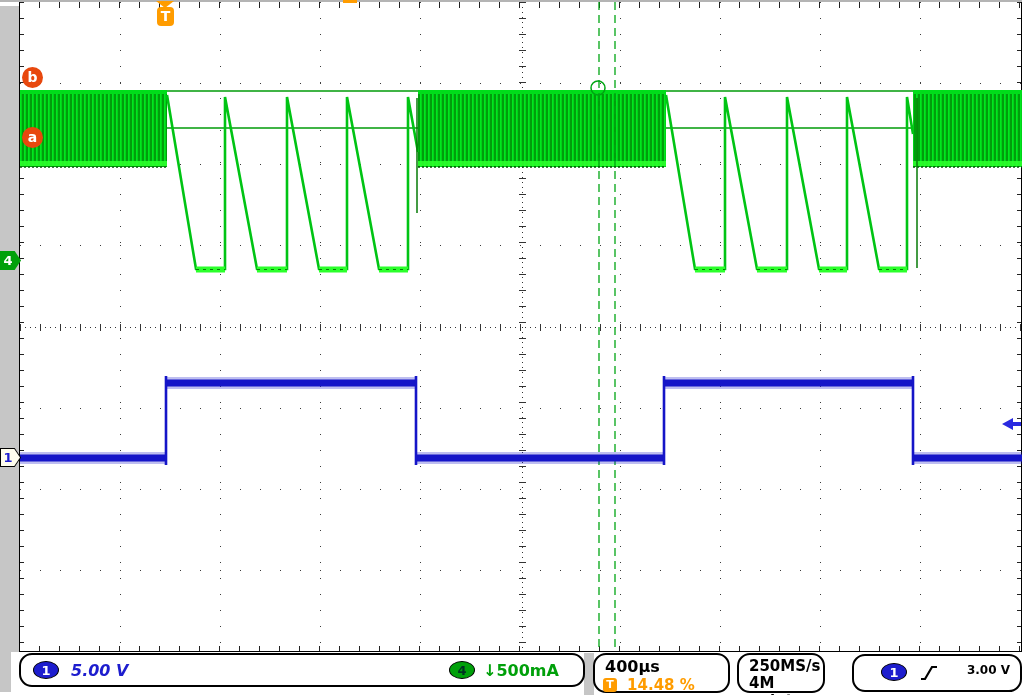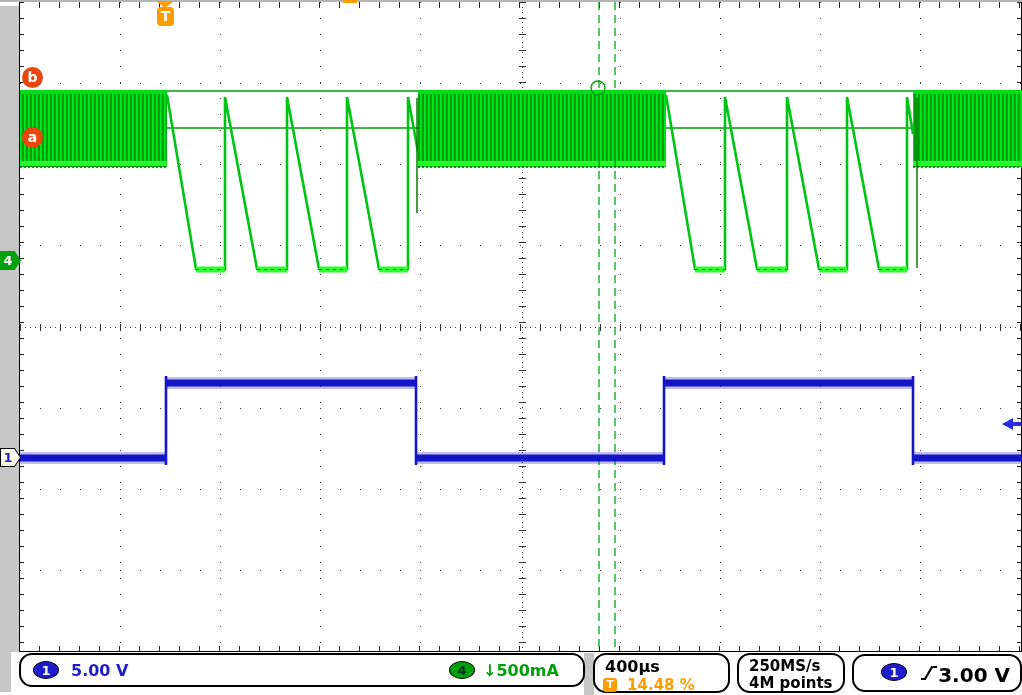--- a/index.html
+++ b/index.html
@@ -30,38 +30,38 @@
   #ch1mark .outer{position:absolute;left:0;top:0;width:21px;height:19px;background:#000;
       clip-path:polygon(0 0,70% 0,100% 50%,70% 100%,0 100%);}
   #ch1mark .inner{position:absolute;left:1px;top:1px;width:19px;height:17px;background:#fffdee;
       clip-path:polygon(0 0,70% 0,100% 50%,70% 100%,0 100%);}
   #ch1mark .lbl{color:#1d1dce;}
 
   
   .sbox{position:absolute;background:#fff;border:2px solid #000;border-radius:13px;box-sizing:border-box;}
   #box-ch{left:19px;top:653px;width:566px;height:34px;}
   #box-horiz{left:593px;top:653px;width:137px;height:40px;}
-  #box-acq{left:737px;top:653px;width:108px;height:40px;}
+  #box-acq{left:737px;top:653px;width:88px;height:40px;}
   #box-trig{left:852px;top:654px;width:170px;height:38px;}
   .badge{position:absolute;width:26px;height:18px;border-radius:50%;border:1px solid #000;
       text-align:center;font-weight:bold;font-size:13px;line-height:18px;box-sizing:border-box;}
   .badge.blue{background:#1d1dce;color:#fff;}
   .badge.green{background:#00a00a;color:#032;}
   .val{position:absolute;font-weight:bold;font-size:16px;white-space:nowrap;}
-  .val.blue{color:#1d1dce;} .val.green{color:#00a00a;}
+  .val.blue{color:#1d1dce;font-style:italic;} .val.green{color:#00a00a;}
   #box-horiz .tb{position:absolute;left:10px;top:2px;color:#000;font-weight:bold;font-size:16px;}
   #box-horiz .trigrow{position:absolute;left:8px;top:19px;height:16px;}
   #box-horiz .tbadge{display:inline-block;width:14px;height:14px;background:#ff9c00;border-radius:3px;
       color:#fff;font-weight:bold;font-size:11px;line-height:14px;text-align:center;vertical-align:middle;}
   #box-horiz .tpos{color:#ff9c00;font-weight:bold;font-size:15px;margin-left:5px;vertical-align:middle;}
   #box-acq div{position:absolute;left:10px;color:#000;font-weight:bold;font-size:15px;}
   #box-acq .l1{top:2px;} #box-acq .l2{top:19px;}
   #box-trig .badge{left:27px;top:7px;}
   #box-trig .slope{position:absolute;left:66px;top:9px;}
-  #box-trig .lev{position:absolute;right:10px;top:7px;color:#000;font-weight:bold;font-size:20px;}
+  #box-trig .lev{position:absolute;right:10px;top:7px;color:#000;font-weight:bold;font-size:12px;}
 </style>
 </head>
 <body>
 
 <div class="screen">
   <div class="topline"></div>
   <div class="left-strip"></div>
   <div class="left-strip2"></div>
   <div class="gap-patch"></div>
 

